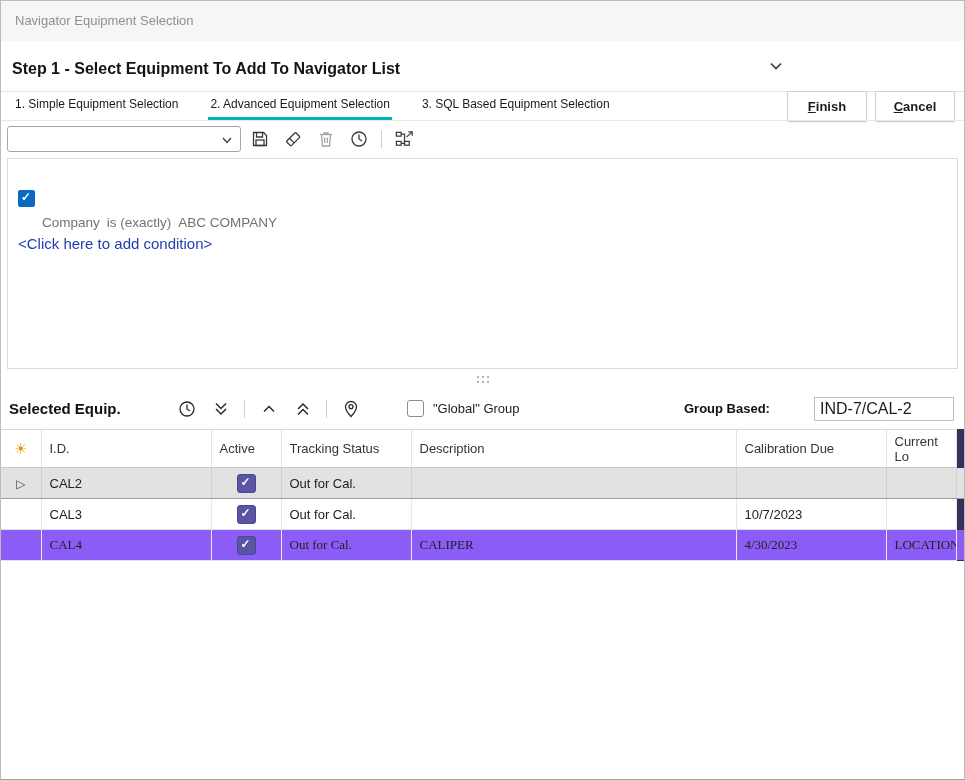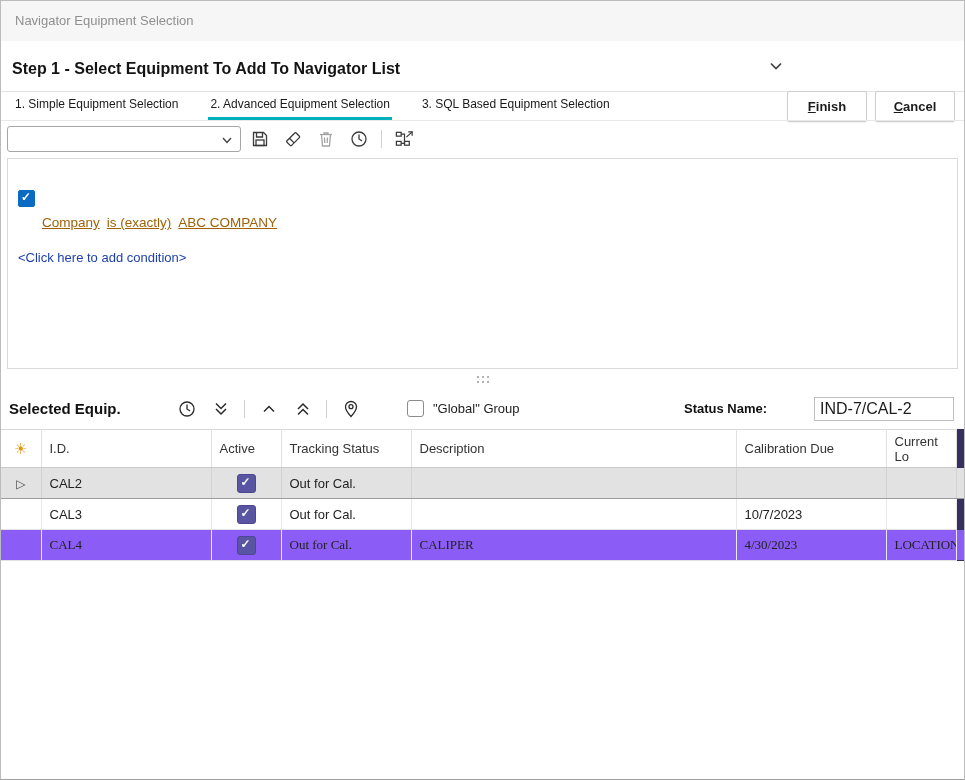--- a/index.html
+++ b/index.html
@@ -28,22 +28,22 @@
   .toolbar{position:absolute;top:121px;left:0;right:0;height:34px;display:flex;align-items:center;}
   .combo{position:absolute;left:6px;top:4px;width:234px;height:26px;border:1px solid #a6a6a6;border-radius:3px;box-sizing:border-box;background:#fff;cursor:pointer;}
   .combo .chv{position:absolute;right:6px;top:6px;}
   .tool-icons{position:absolute;left:248px;top:4px;display:flex;align-items:center;gap:12px;height:26px;}
   .icon-btn{width:21px;height:21px;display:inline-flex;align-items:center;justify-content:center;cursor:pointer;}
   .vsep{width:1px;height:18px;background:#cfcfcf;}
 
   
   .condbox{position:absolute;left:6px;top:157px;width:951px;height:211px;border:1px solid #d9d9d9;box-sizing:border-box;background:#fff;padding:8px 10px;}
   .cond-line{display:flex;align-items:center;gap:7px;font-size:13.5px;}
-  .cond-link{color:#a16207;text-decoration:underline;cursor:pointer;margin-top:48px;}
-  .add-cond{margin-top:20px;font-size:13px;color:#1d3fae;cursor:pointer;}
+  .cond-link{color:#737373;cursor:pointer;margin-top:48px;}
+  .add-cond{margin-top:5px;font-size:15px;color:#1d3fae;cursor:pointer;}
   .cb-blue{width:15px;height:15px;background:#0b6bc2;border:1px solid #0b6bc2;border-radius:2px;position:relative;display:inline-block;cursor:pointer;}
   .cb-blue::after{content:"\2713";position:absolute;left:2px;top:-1px;color:#fff;font-size:12px;font-weight:bold;}
 
   
   .splitter{position:absolute;top:372px;left:0;right:0;height:12px;display:flex;align-items:center;justify-content:center;cursor:row-resize;}
   .dotgrid{display:flex;flex-wrap:wrap;width:16px;gap:3px;justify-content:center;}
   .dotgrid i{width:2px;height:2px;background:#9a9a9a;border-radius:50%;}
 
   
   .section{position:absolute;top:388px;left:0;right:0;height:40px;}
@@ -201,21 +201,21 @@
       <span class="vsep"></span>
       <span class="icon-btn">
         <svg class="ic" width="20" height="20" viewBox="0 0 20 20" fill="none" stroke="#2a2a2a" stroke-width="1.3">
           <path d="M10 2.5 c3 0 5.5 2.3 5.5 5.2 C15.5 11.5 10 17.5 10 17.5 S4.5 11.5 4.5 7.7 C4.5 4.8 7 2.5 10 2.5 Z"></path>
             <circle cx="10" cy="7.7" r="2"></circle>
         </svg>
       </span>
     </div>
     <span class="cb-plain"></span>
     <span class="global-label">"Global" Group</span>
-    <span class="gname-label">Status Name:</span>
+    <span class="gname-label">Group Based:</span>
     <input class="gname-input" type="text" value="IND-7/CAL-2" style="">
   </div>
 
   <table class="grid">
     <colgroup>
       <col style="width:40px">
         <col style="width:170px">
         <col style="width:70px">
         <col style="width:130px">
       <col style="width:325px">

